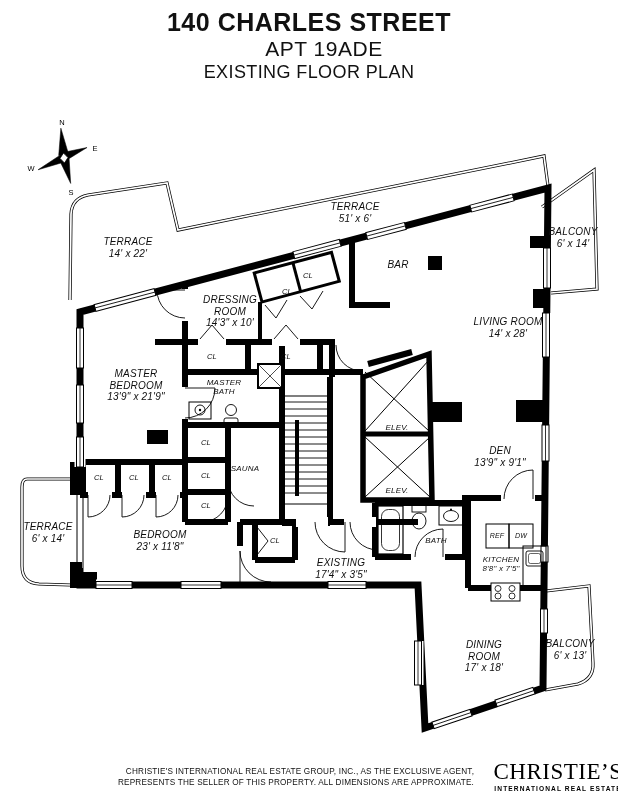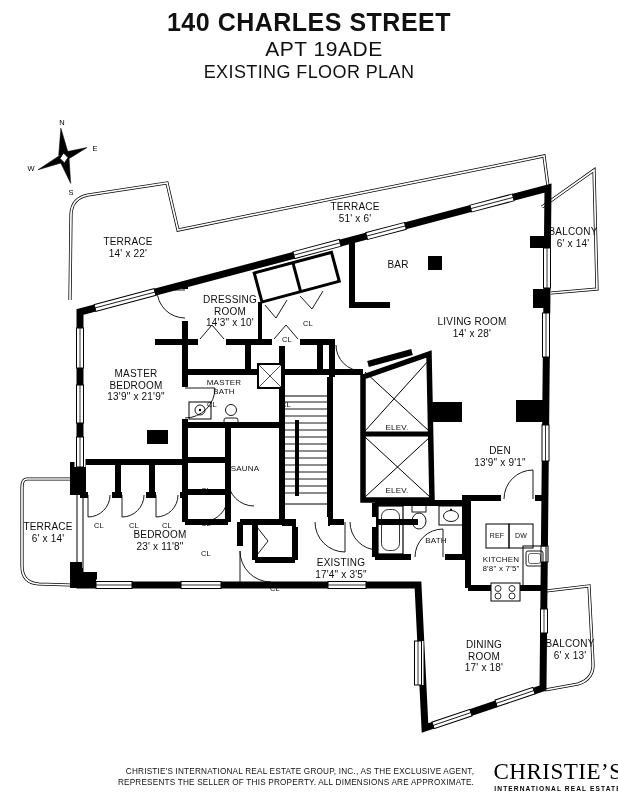--- a/index.html
+++ b/index.html
@@ -4,24 +4,24 @@
 <style>
   html,body{margin:0;padding:0;background:#fff;}
   #page{position:relative;width:618px;height:800px;background:#fff;overflow:hidden;
         font-family:"Liberation Sans",sans-serif;color:#111;}
   #plan-svg{position:absolute;left:0;top:0;z-index:1;}
   .titleblock{position:absolute;top:8px;left:0;width:618px;text-align:center;z-index:3;}
   .t1{font-size:25px;font-weight:bold;letter-spacing:.5px;line-height:28px;}
   .t2{font-size:21px;letter-spacing:.5px;line-height:25px;margin-left:30px;}
   .t3{font-size:18px;letter-spacing:.4px;line-height:22px;text-align:center;}
   .lbl{position:absolute;transform:translate(-50%,-50%);text-align:center;z-index:2;
-       font-size:10px;line-height:11.5px;letter-spacing:.2px;white-space:nowrap;color:#0d0d0d;}
+       font-size:10px;line-height:11.5px;letter-spacing:.2px;white-space:nowrap;color:#0d0d0d;font-style:italic;}
   .lbl.small{font-size:8px;line-height:9px;}
   .lbl.tiny{font-size:7px;line-height:8px;}
-  .lbl.cl{font-size:7.5px;line-height:8px;letter-spacing:.3px;margin-top:48px;}
+  .lbl.cl{font-size:7.5px;line-height:8px;letter-spacing:.3px;}
   .footer-disclaimer{position:absolute;left:296px;top:766px;transform:translateX(-50%);
        text-align:right;font-size:8.2px;line-height:11px;letter-spacing:.2px;z-index:3;white-space:nowrap;}
   .brand{position:absolute;left:546px;top:760px;transform:translateX(-50%);text-align:center;z-index:3;margin-left:12px;}
   .brand-name{font-family:"Liberation Serif",serif;font-size:23px;line-height:24px;letter-spacing:.5px;color:#000;}
   .brand-sub{font-size:6.6px;font-weight:bold;letter-spacing:1.1px;line-height:9px;color:#000;}
 </style>
 </head>
 <body>
 
 <div id="page">
@@ -309,21 +309,21 @@
       <div>6' x 14'</div>
     </div>
   <div class="lbl" style="left:398px;top:265px">
     <div>BAR</div>
     </div>
   <div class="lbl" style="left:230px;top:311px">
     <div>DRESSING</div>
       <div>ROOM</div>
       <div>14'3" x 10'</div>
     </div>
-  <div class="lbl" style="left:472px;top:327px">
+  <div class="lbl" style="left:508px;top:327px">
     <div>LIVING ROOM</div>
       <div>14' x 28'</div>
     </div>
   <div class="lbl" style="left:136px;top:385px">
     <div>MASTER</div>
       <div>BEDROOM</div>
       <div>13'9" x 21'9"</div>
     </div>
   <div class="lbl small" style="left:224px;top:387px">
     <div>MASTER</div>

